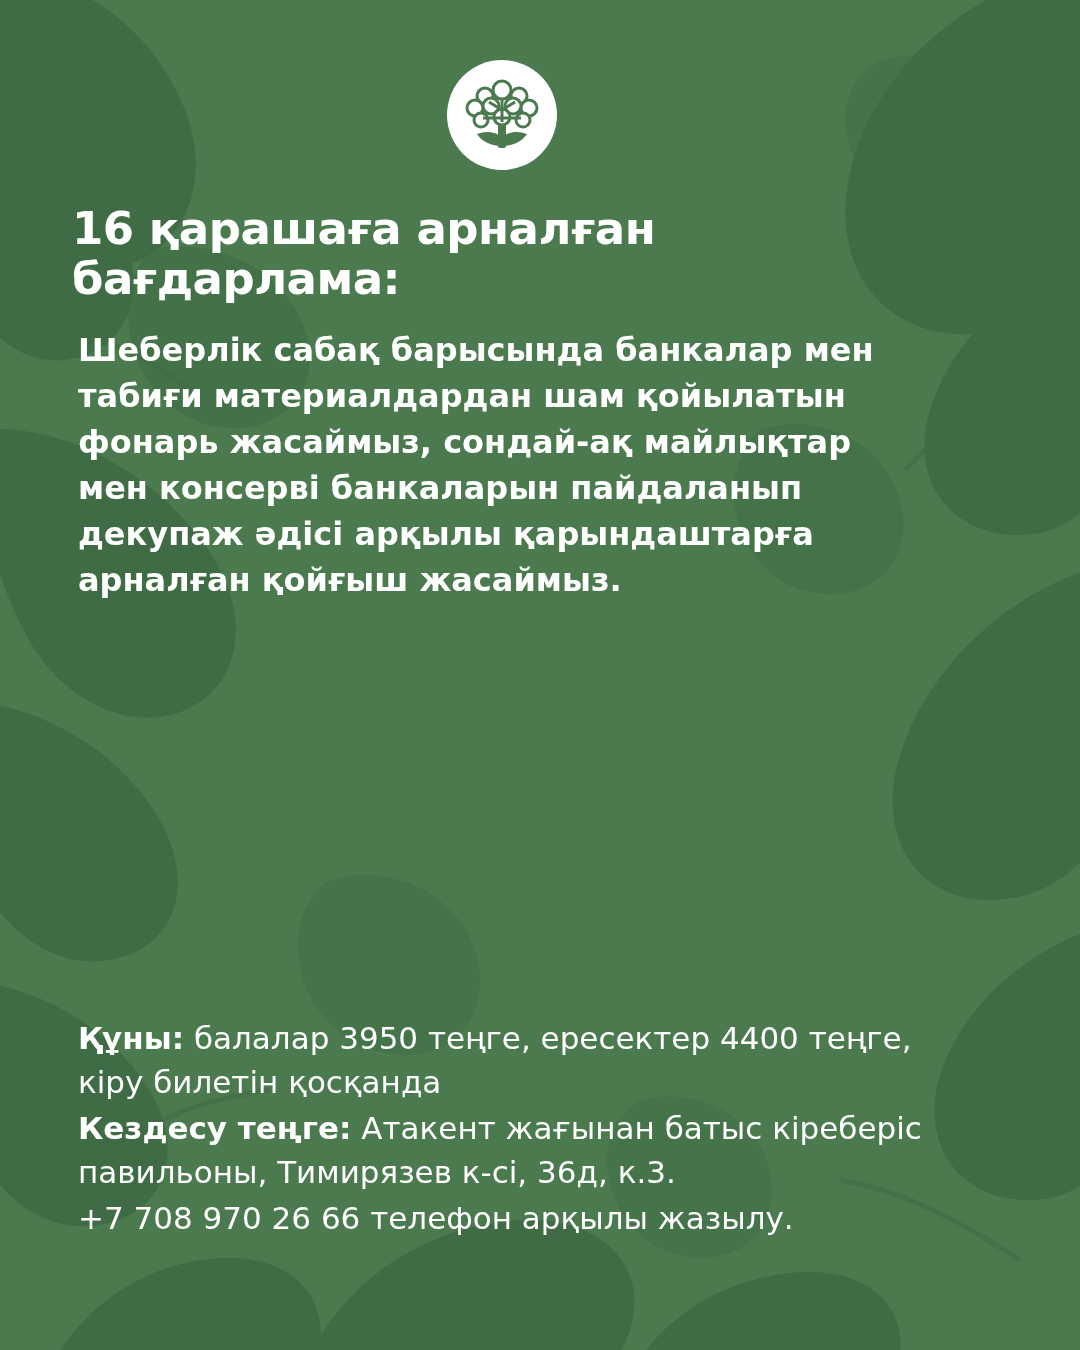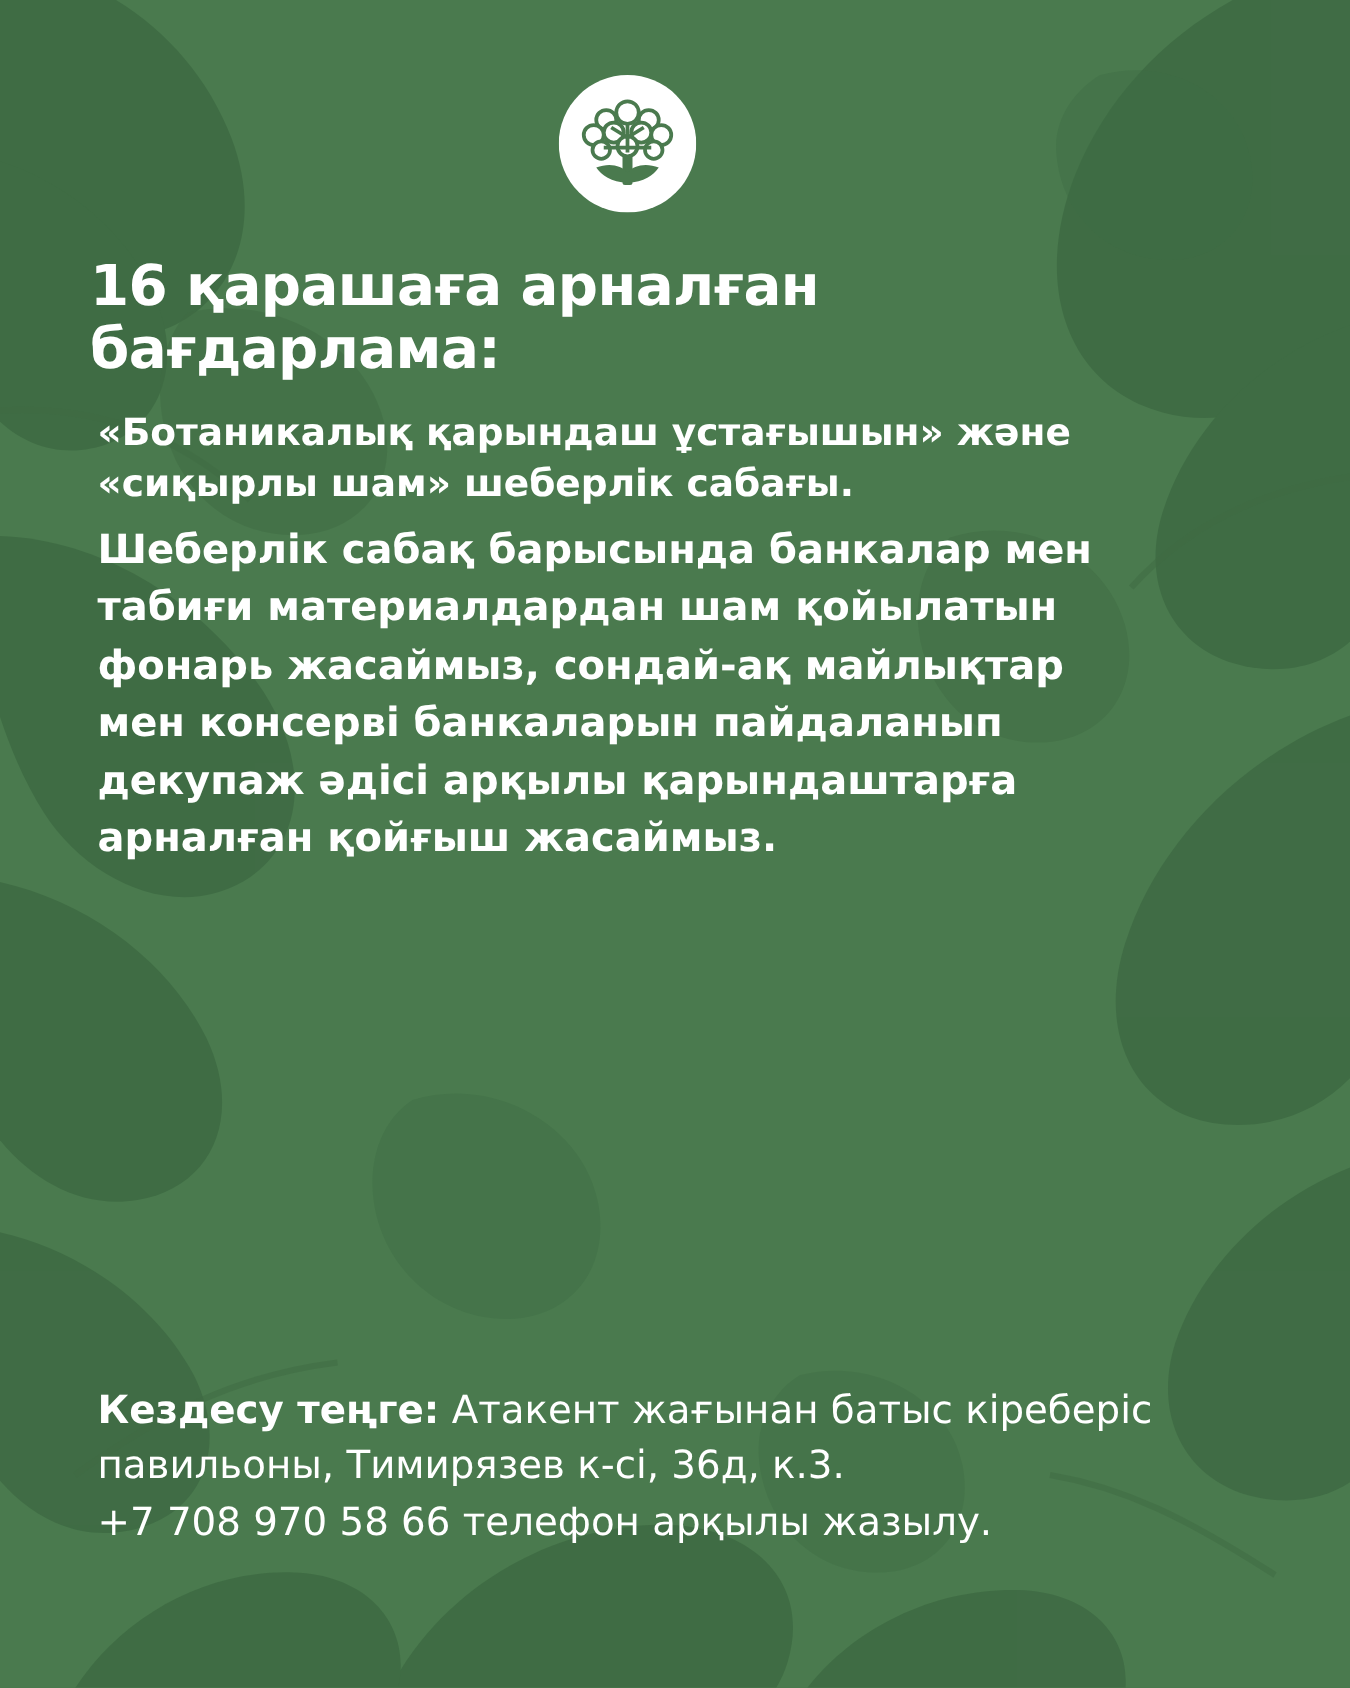--- a/index.html
+++ b/index.html
@@ -158,26 +158,28 @@
         <path d="M55 50 L42 42"></path>
         <path d="M55 50 L68 42"></path>
         <path d="M55 58 L36 58"></path>
         <path d="M55 58 L74 58"></path>
       </g>
     </svg>
   </div>
 
   <h1 class="headline">16 қарашаға арналған бағдарлама:</h1>
 
-  <p class="subhead">«Ботаникалық қарындаш ұстағышын» және «сиқырлы шам» шеберлік сабағы.</p>
 
   <p class="body-text">Шеберлік сабақ барысында банкалар мен табиғи материалдардан шам қойылатын фонарь жасаймыз, сондай-ақ майлықтар мен консерві банкаларын пайдаланып декупаж әдісі арқылы қарындаштарға арналған қойғыш жасаймыз.</p>
 
   <div class="spacer"></div>
 
   <div class="footer-block">
     <p class="footer-line">
+      <b>Құны:</b><span> балалар 3950 теңге, ересектер 4400 теңге, кіру билетін қосқанда</span>
+    </p>
+    <p class="footer-line">
       <b>Кездесу теңге:</b><span> Атакент жағынан батыс кіреберіс павильоны, Тимирязев к-сі, 36д, к.3.</span>
     </p>
-    <p class="footer-line">+7 708 970 58 66 телефон арқылы жазылу.</p>
+    <p class="footer-line">+7 708 970 26 66 телефон арқылы жазылу.</p>
   </div>
 
 </div>
 
 </body></html>

